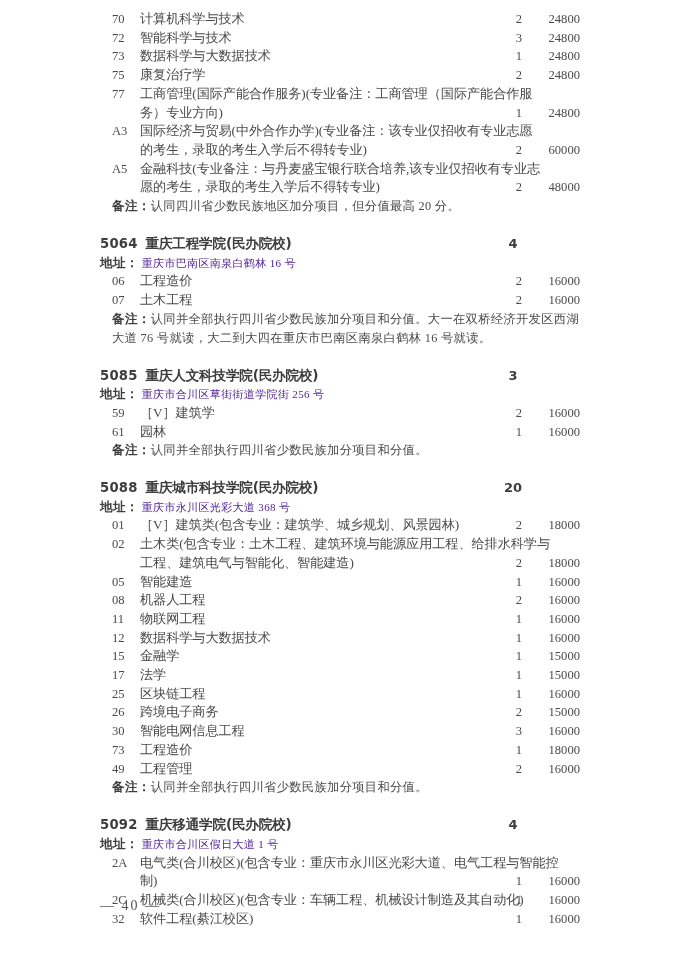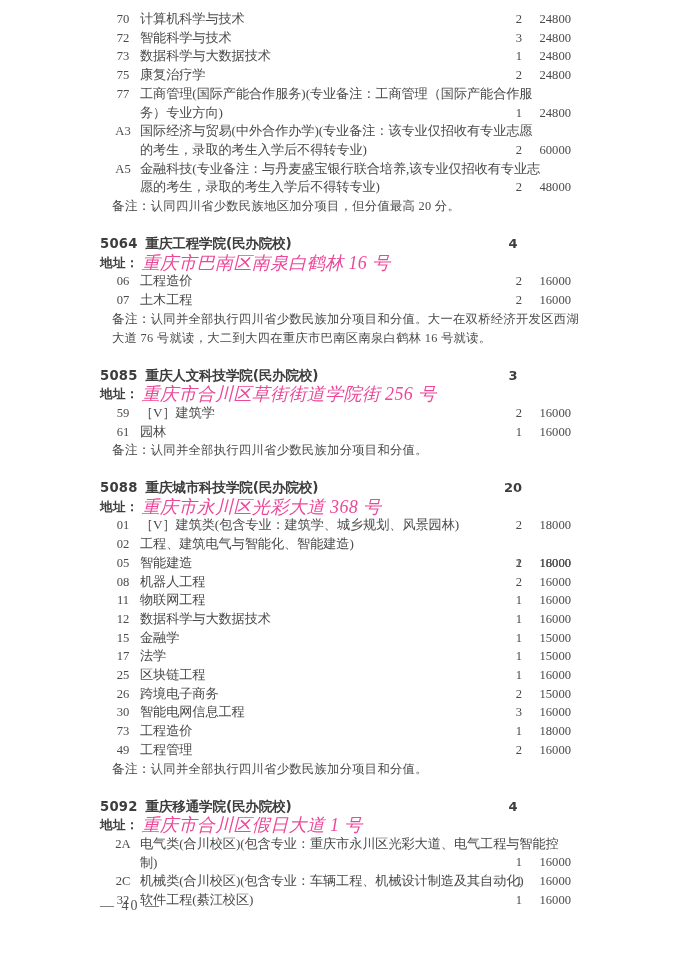--- a/index.html
+++ b/index.html
@@ -33,21 +33,21 @@
     font-size: 13.2px;
   }
 
   
   .major-row { padding-left: 12px; }
   .major-code {
     flex: 0 0 auto;
     width: 22px;
     font-size: 12.6px;
     letter-spacing: 0;
-    text-align: center;
+    text-align: left;
     white-space: nowrap;
   }
   .major-name {
     flex: 1 1 auto;
     padding-left: 6px;
     padding-right: 6px;
     font-size: 13.2px;
     letter-spacing: -0.1px;
   }
   .major-name .cont { display: block; }
@@ -56,21 +56,21 @@
   .num-plan {
     position: absolute;
     left: 408px;
     width: 14px;
     text-align: right;
     font-size: 12.6px;
     font-family: "Liberation Serif", serif;
   }
   .num-fee {
     position: absolute;
-    left: 423px;
+    left: 432px;
     width: 48px;
     text-align: right;
     font-size: 12.6px;
     font-family: "Liberation Serif", serif;
   }
   
   .num-plan.line2, .num-fee.line2 { top: 18.7px; }
 
   
   .school {
@@ -122,36 +122,35 @@
   .address-label {
     flex: 0 0 auto;
     font-weight: 700;
     font-size: 12.6px;
     letter-spacing: 0.3px;
     color: #3f3f3f;
   }
   .address-value {
     flex: 1 1 auto;
     padding-left: 3px;
-    font-size: 18px;
+    font-size: 11px;
     letter-spacing: 0.35px;
-    color: #ec4899;
-    font-style: italic;
+    color: #4c1d95;
   }
 
   
   .note {
     padding-left: 12px;
     line-height: 19px;
     font-size: 12.3px;
     letter-spacing: 0.3px;
     text-indent: 0;
   }
   .note-label {
-    font-weight: 400;
+    font-weight: 700;
     font-size: 12.6px;
     letter-spacing: 0.3px;
     color: #3f3f3f;
   }
   .note-text { color: #4a4a4a; }
 
   
   .gap { height: 18px; }
 
   
@@ -303,21 +302,21 @@
 
     <div class="row major-row">
       <span class="major-code">01</span>
       <span class="major-name">［V］建筑类(包含专业：建筑学、城乡规划、风景园林)</span>
       <span class="num-plan">2</span>
       <span class="num-fee">18000</span>
     </div>
 
     <div class="row major-row">
       <span class="major-code">02</span>
-      <span class="major-name"><span class="cont">工程、建筑电气与智能化、智能建造)</span></span>
+      <span class="major-name"><span>土木类(包含专业：土木工程、建筑环境与能源应用工程、给排水科学与</span><span class="cont">工程、建筑电气与智能化、智能建造)</span></span>
       <span class="num-plan line2">2</span>
       <span class="num-fee line2">18000</span>
     </div>
 
     <div class="row major-row">
       <span class="major-code">05</span>
       <span class="major-name">智能建造</span>
       <span class="num-plan">1</span>
       <span class="num-fee">16000</span>
     </div>

